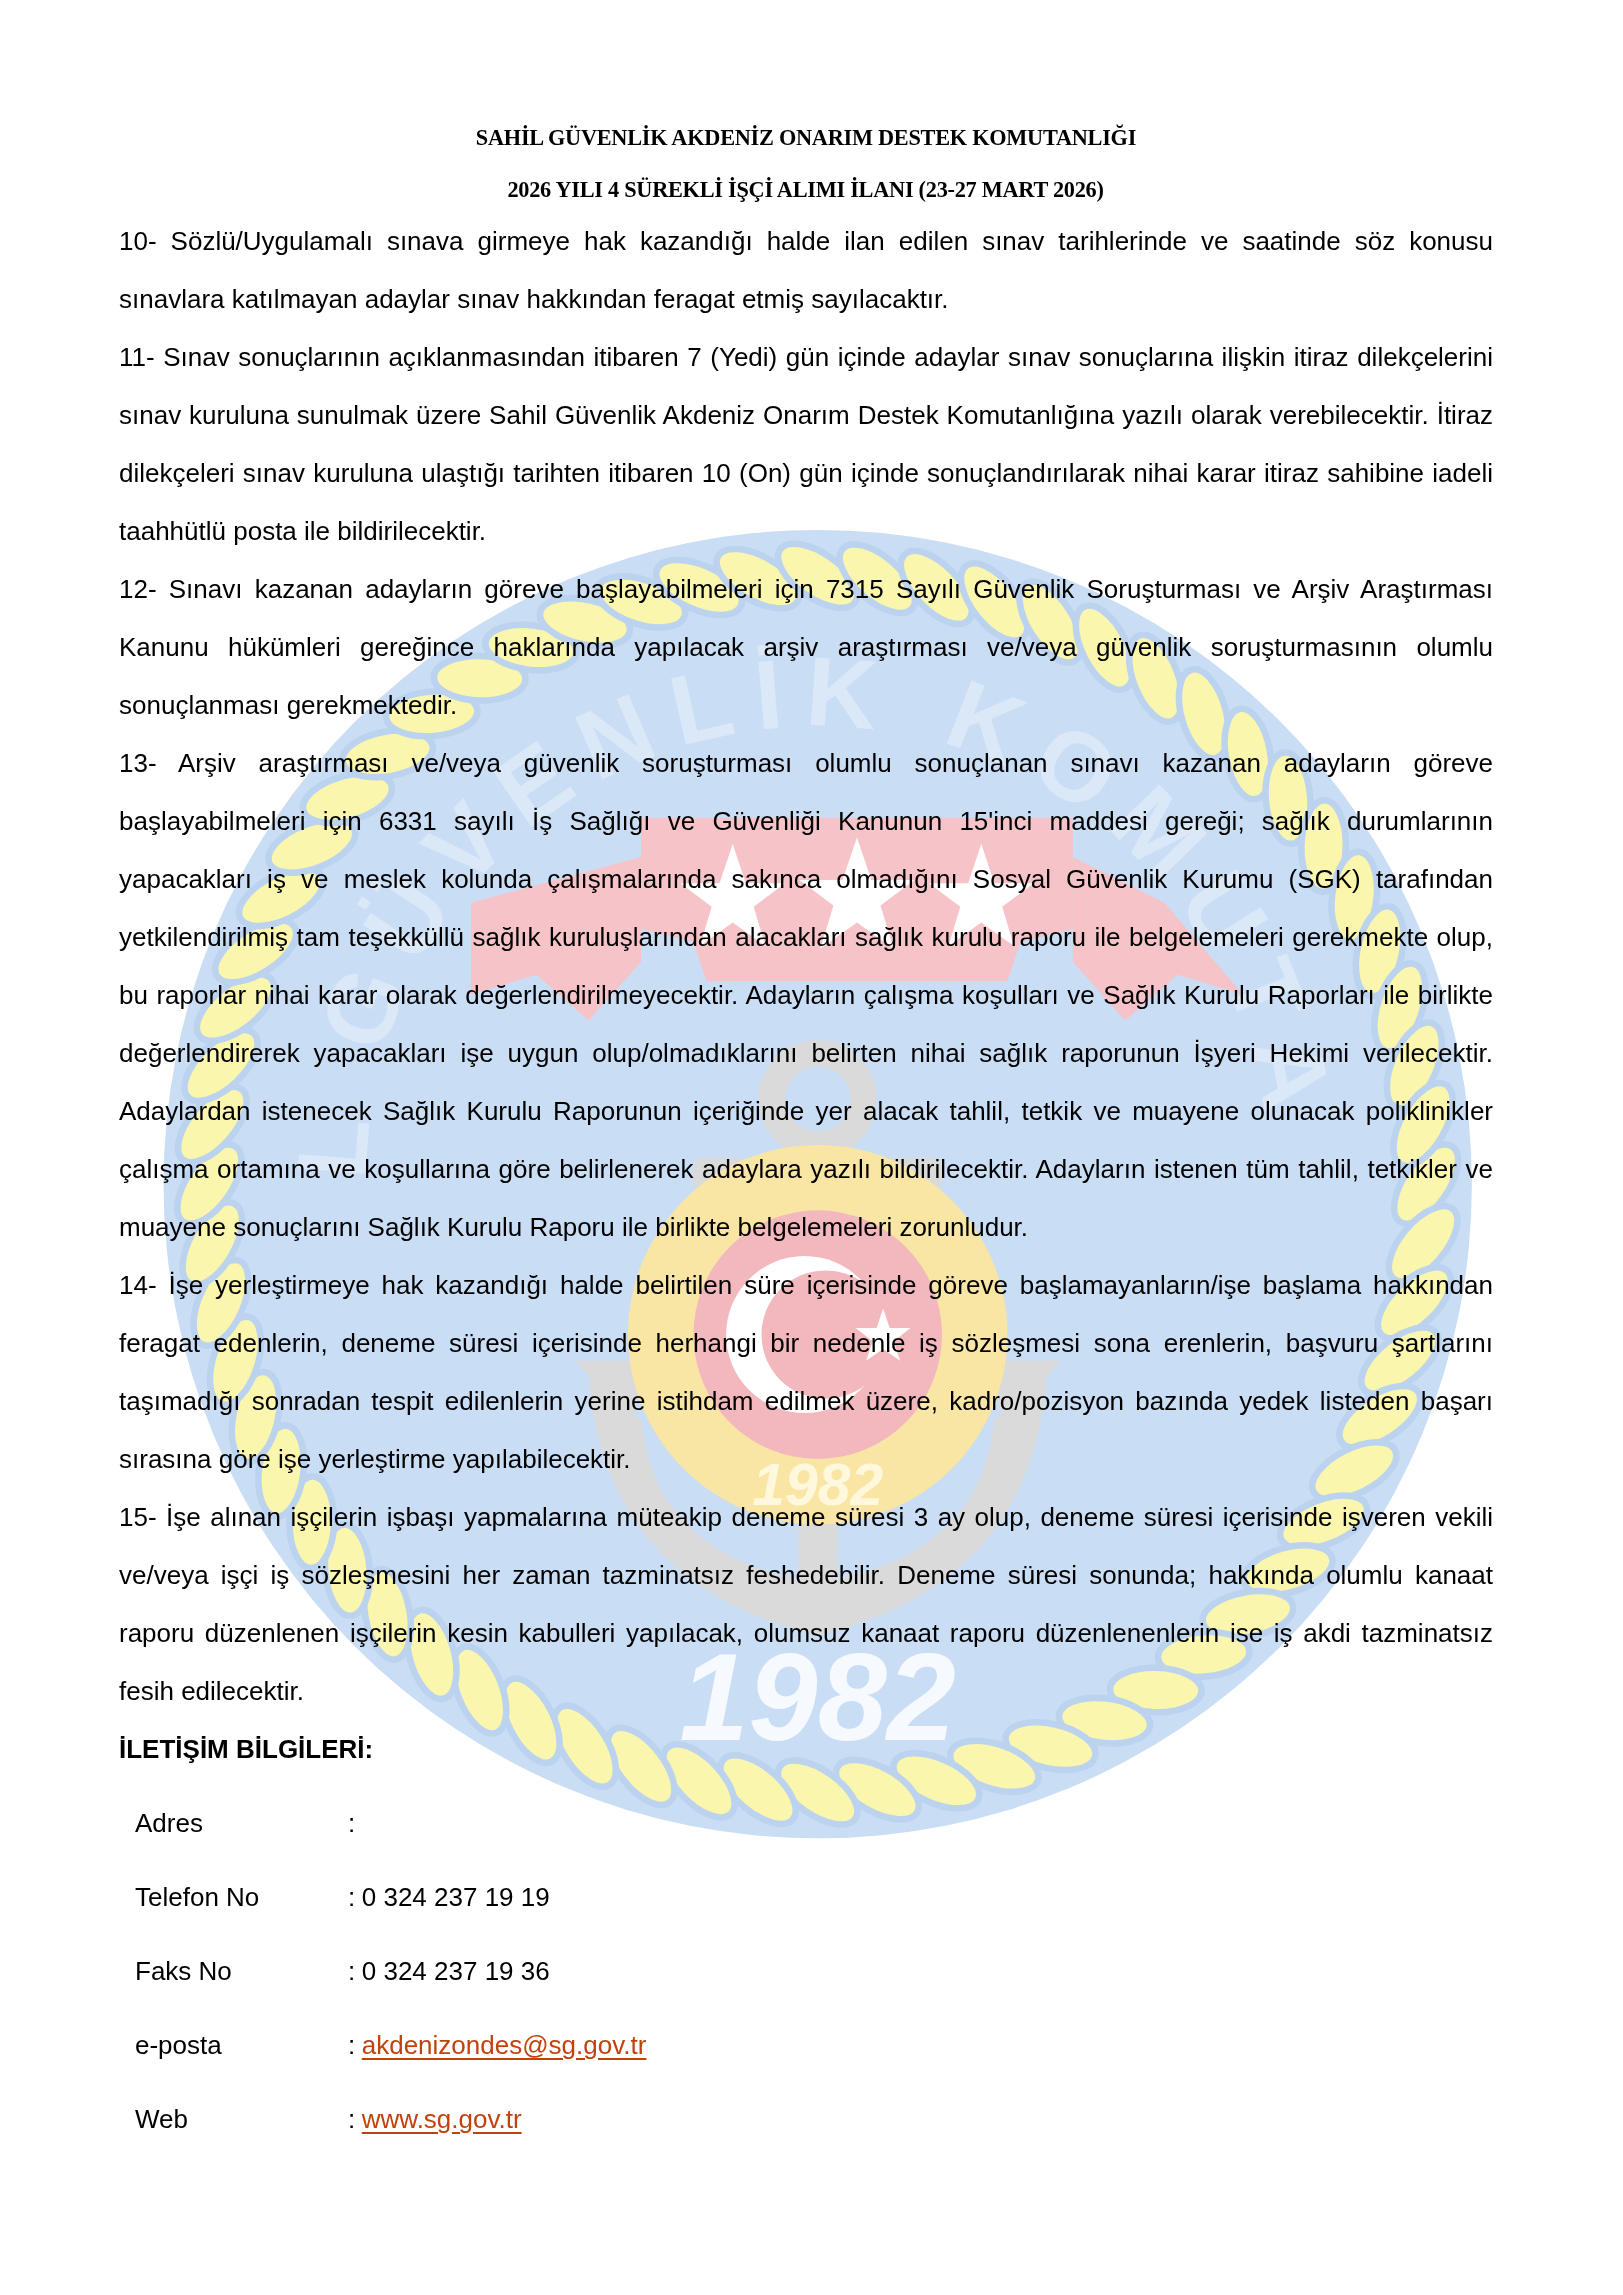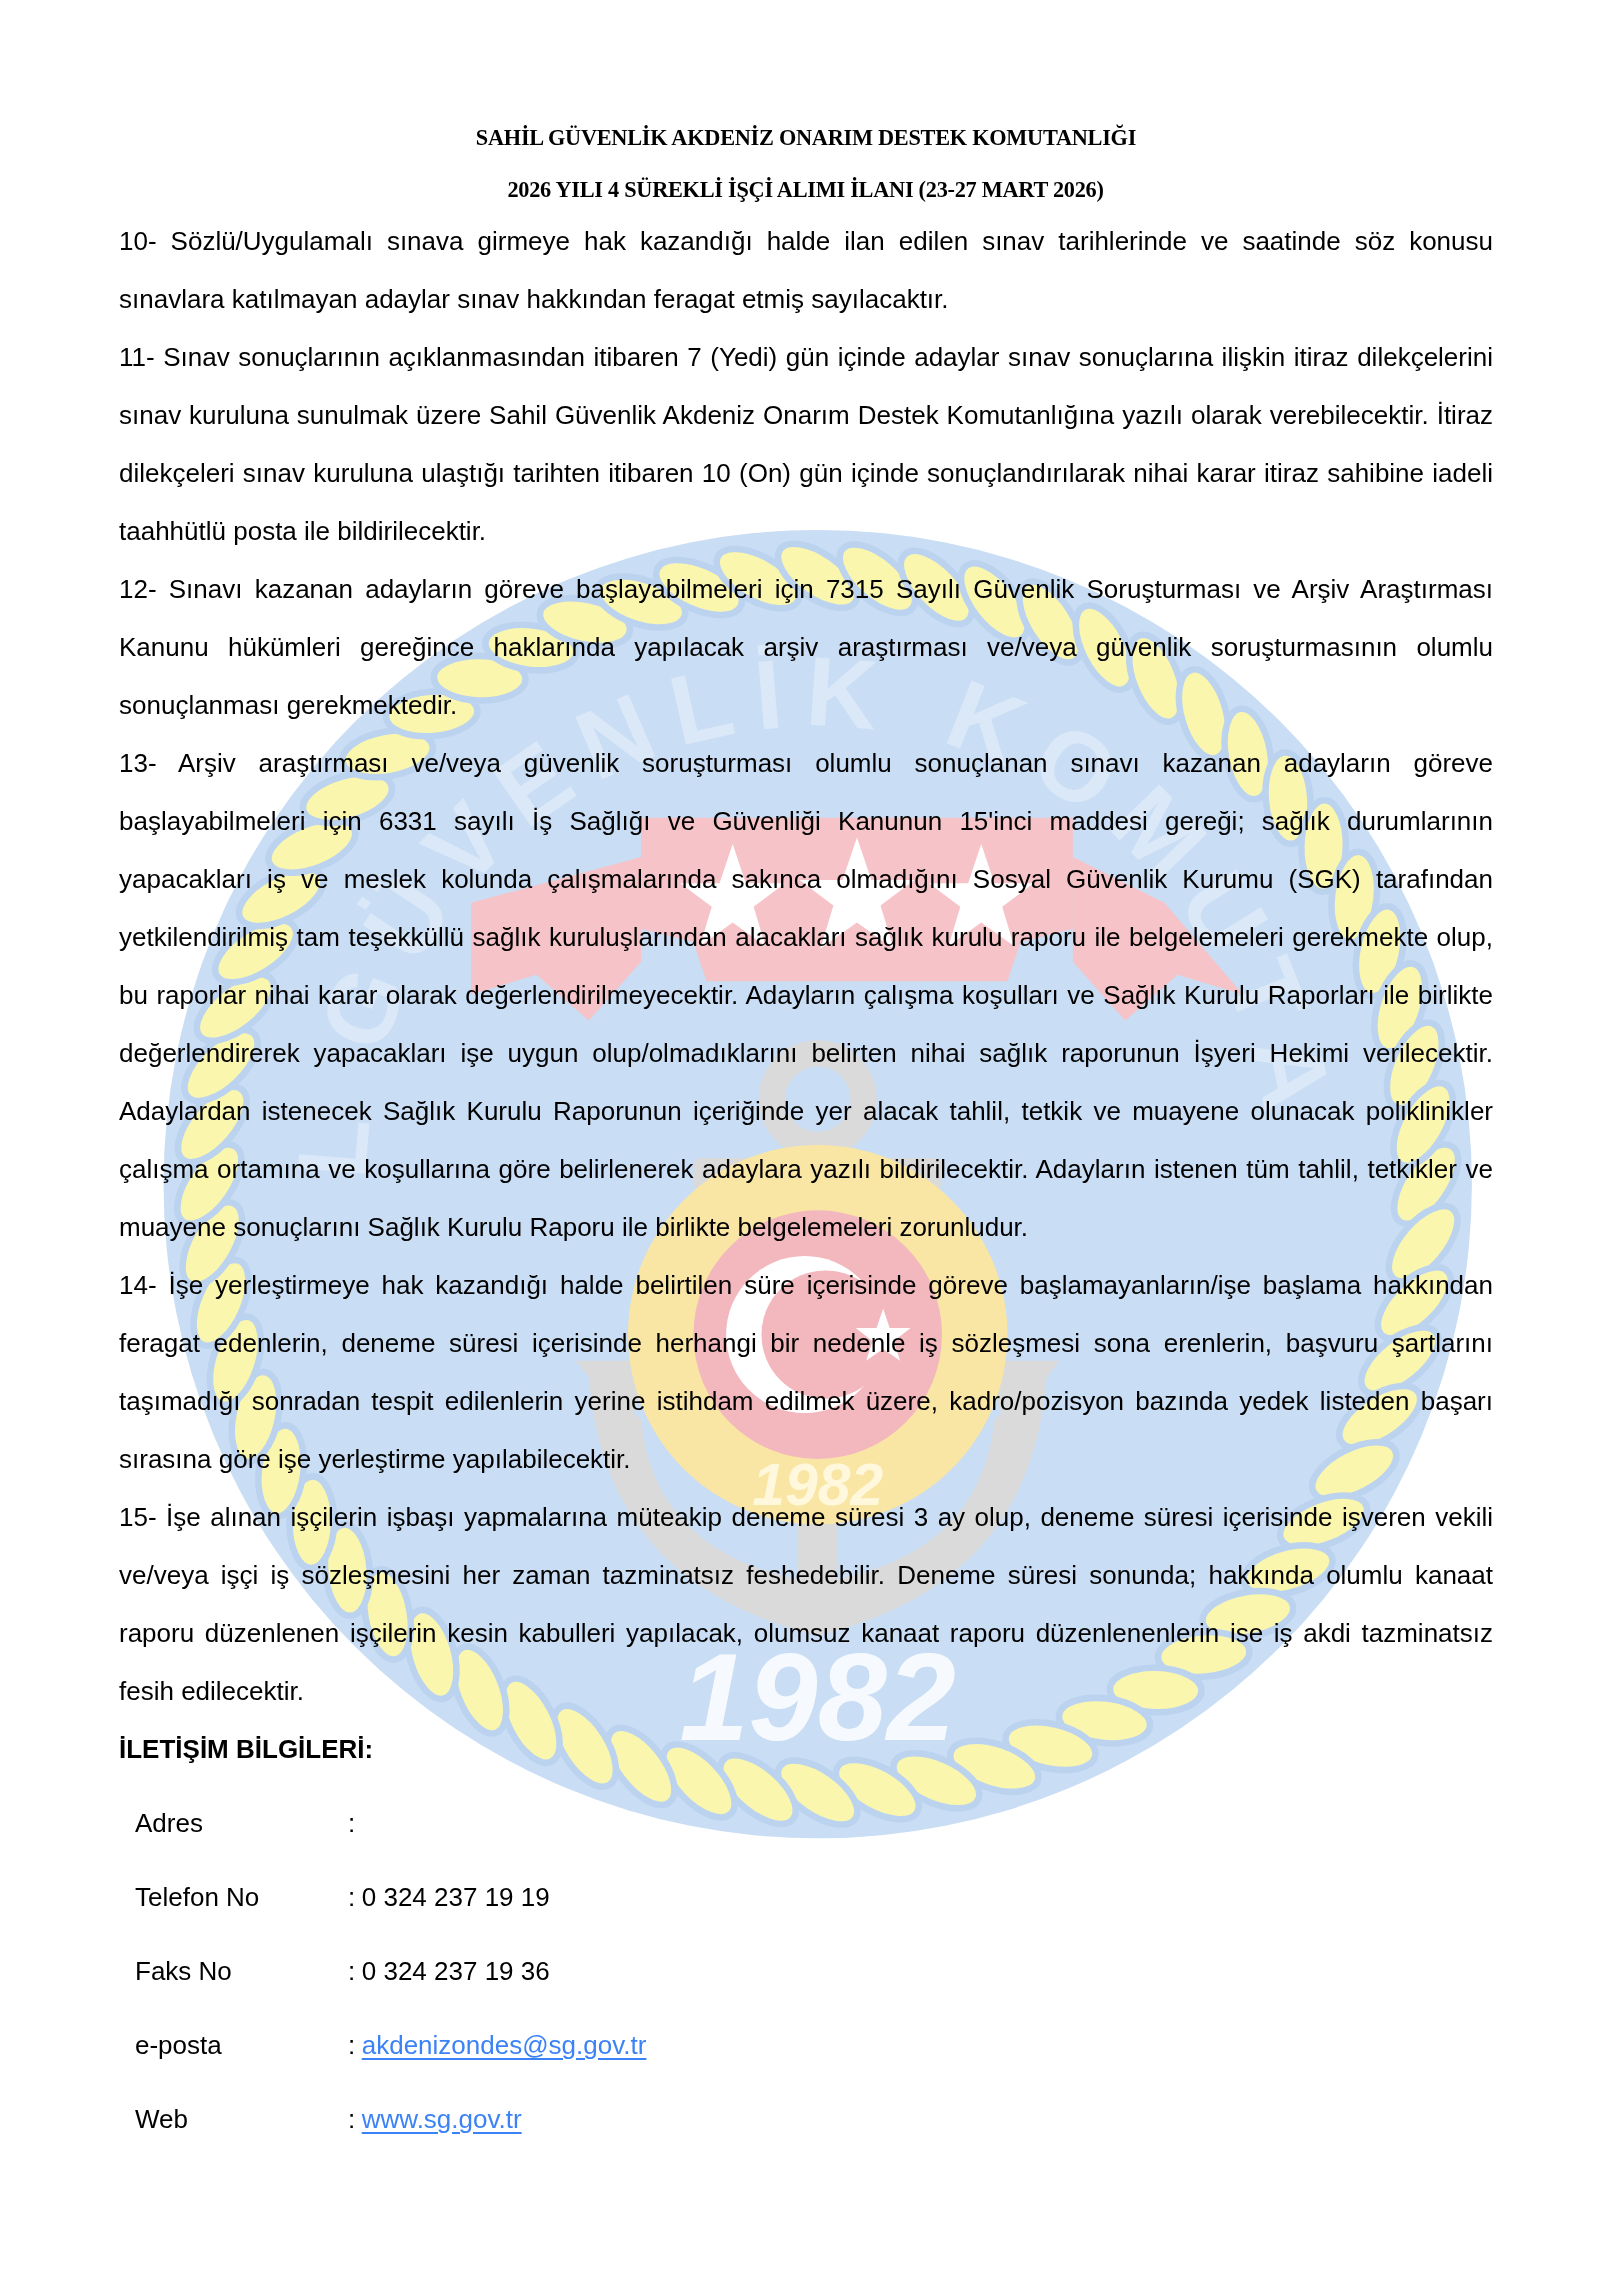--- a/index.html
+++ b/index.html
@@ -14,21 +14,21 @@
   .title1 { top: 123px; }
   .title2 { top: 175px; }
   .body { position: absolute; left: 0; top: 212px; width: 1374px;
           font-family: "Liberation Sans", sans-serif; font-size: 26px; line-height: 58px;
           text-align: justify; }
   .body p { margin: 0; }
   .section-heading { font-weight: bold; margin: 0; }
   .contact-row { display: flex; margin: 16px; }
   .contact-label { width: 213px; flex: 0 0 213px; }
   .contact-sep { margin-right: 6.5px; }
-  a.link { color: #3b82f6; text-decoration: underline; text-decoration-thickness: 2px; text-underline-offset: 3.9px; }
+  a.link { color: #c2410c; text-decoration: underline; text-decoration-thickness: 2px; text-underline-offset: 3.9px; }
 </style>
 </head>
 <body>
 
 <div class="page">
 
   <svg class="watermark" viewBox="0 0 2481 3508" xmlns="http://www.w3.org/2000/svg">
     <defs>
       <path id="topArc" d="M 560 1800 A 690 690 0 0 1 1940 1800"></path>
       <path id="innerArc" d="M 1020 2230 A 230 230 0 0 1 1480 2230"></path>

